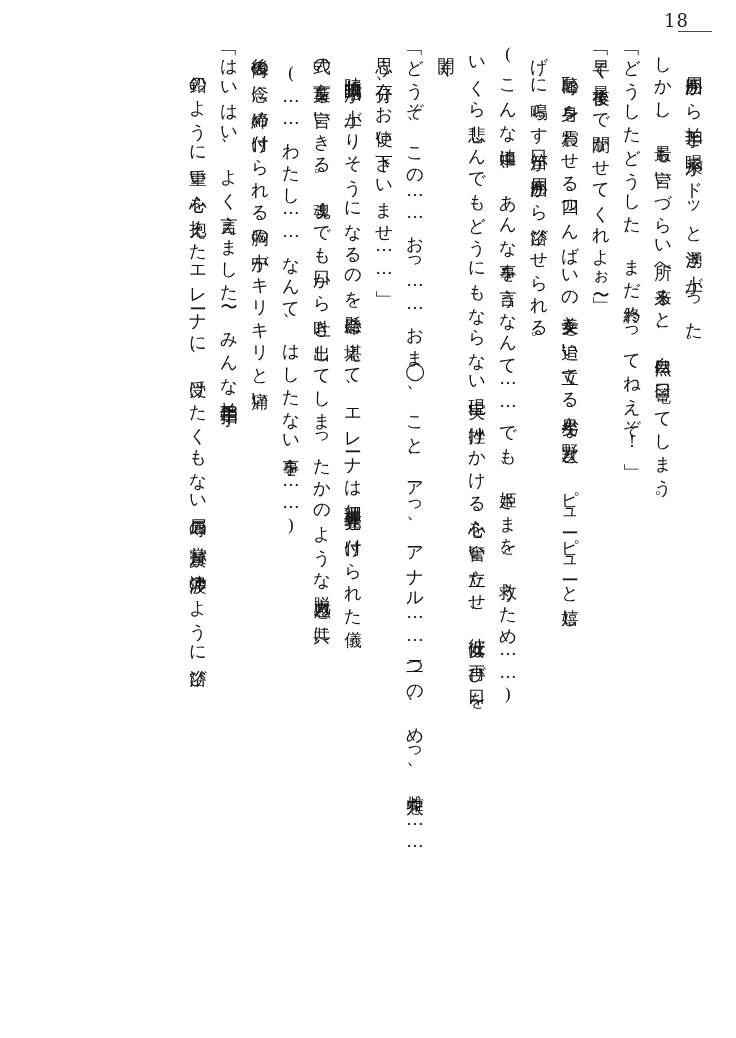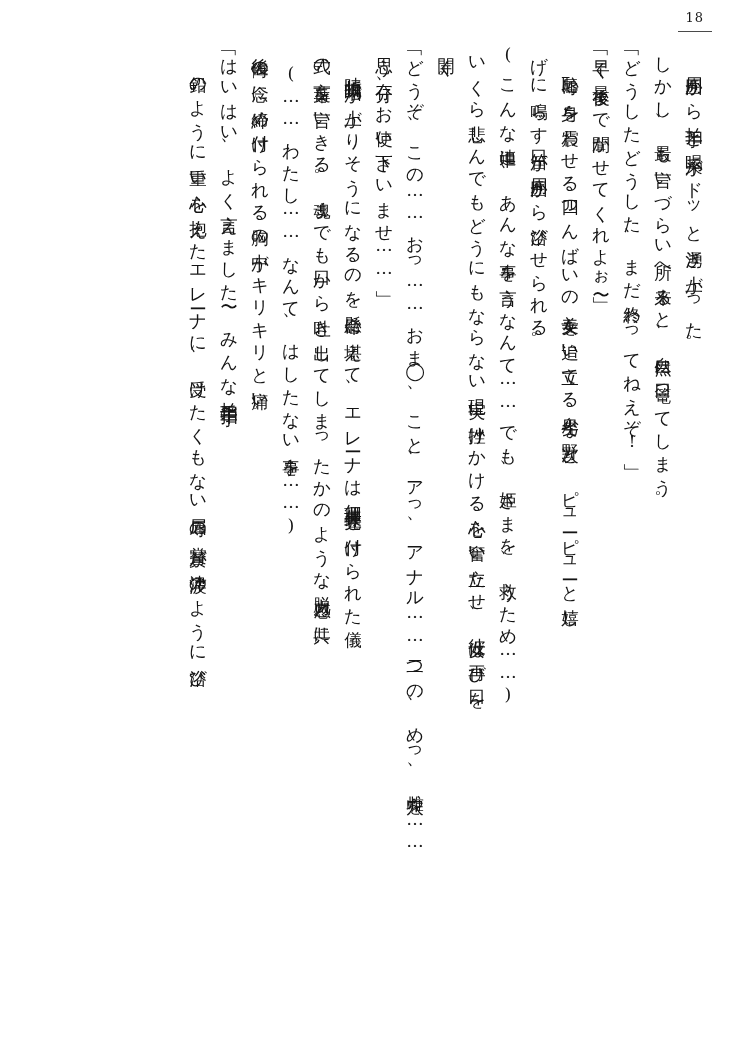--- a/index.html
+++ b/index.html
@@ -11,22 +11,22 @@
     position: relative;
     width: 736px;
     height: 1038px;
     background: #ffffff;
     overflow: hidden;
     font-family: "DejaVu Serif", "Liberation Serif", serif;
   }
   .page-number {
     position: absolute;
     top: 10px;
-    right: 32px;
-    font-size: 13px;
+    right: 47px;
+    font-size: 18px;
     color: #1a1a1a;
     letter-spacing: 1px;
   }
   .page-number-rule {
     position: absolute;
     top: 31px;
     right: 24px;
     width: 34px;
     height: 1px;
     background: #4a4a4a;

